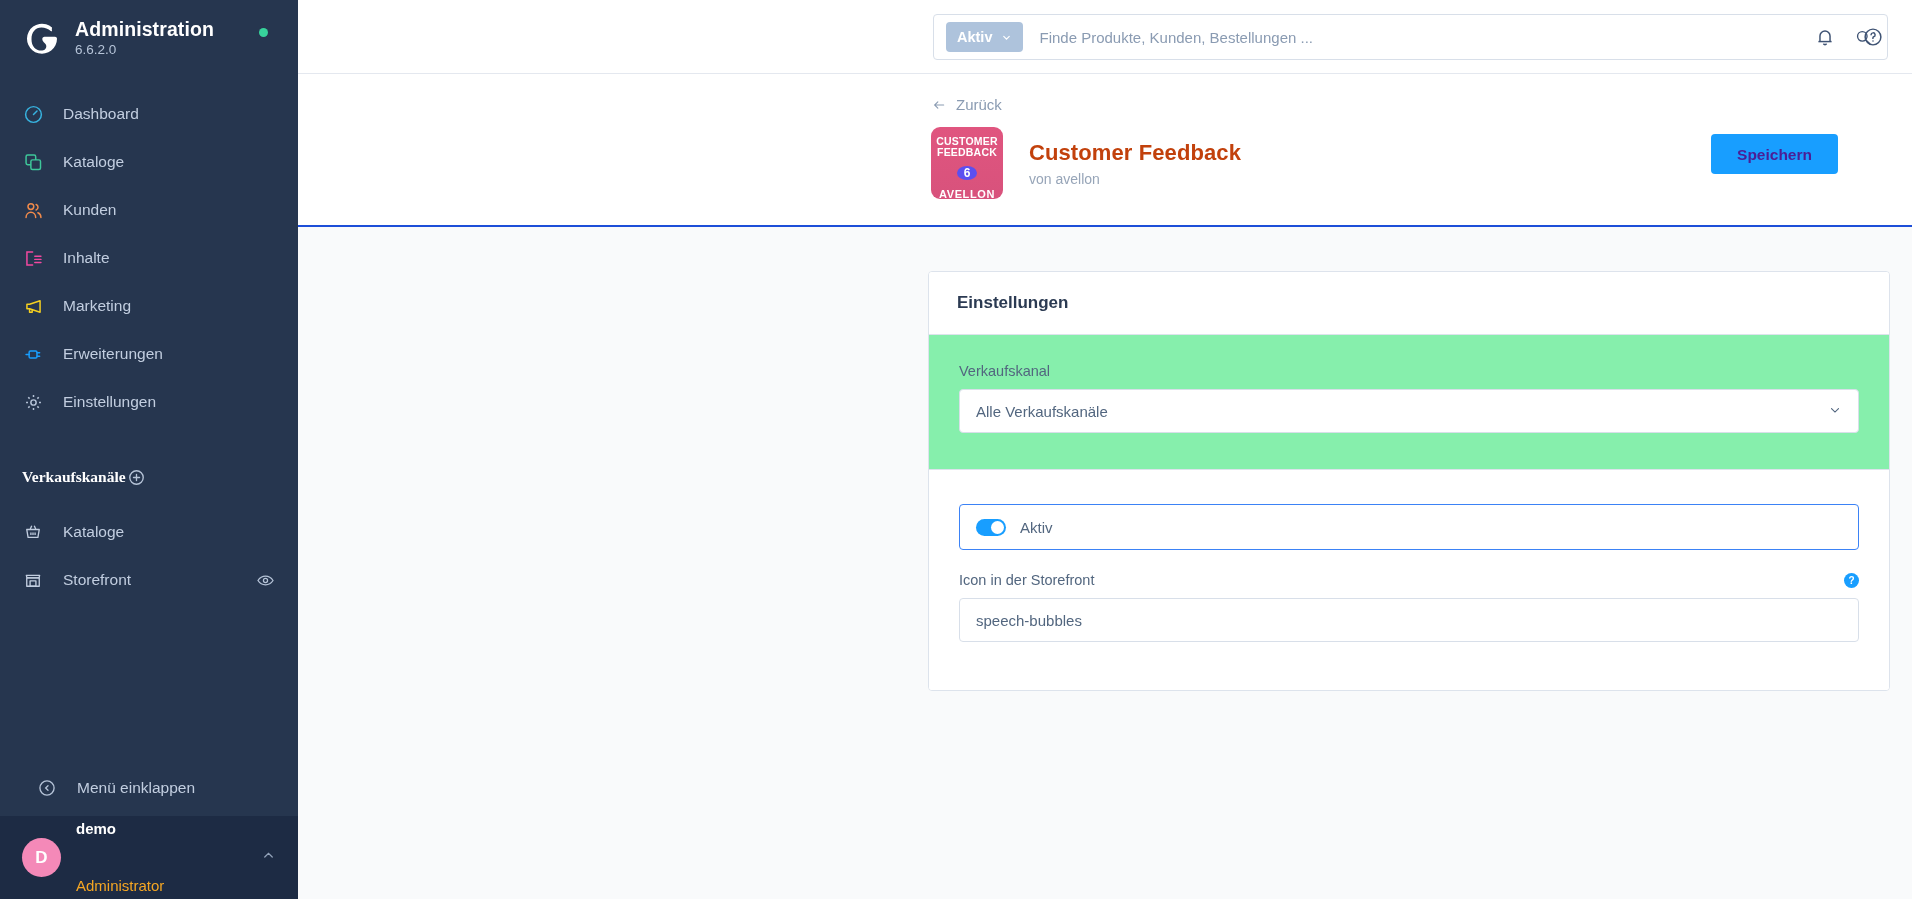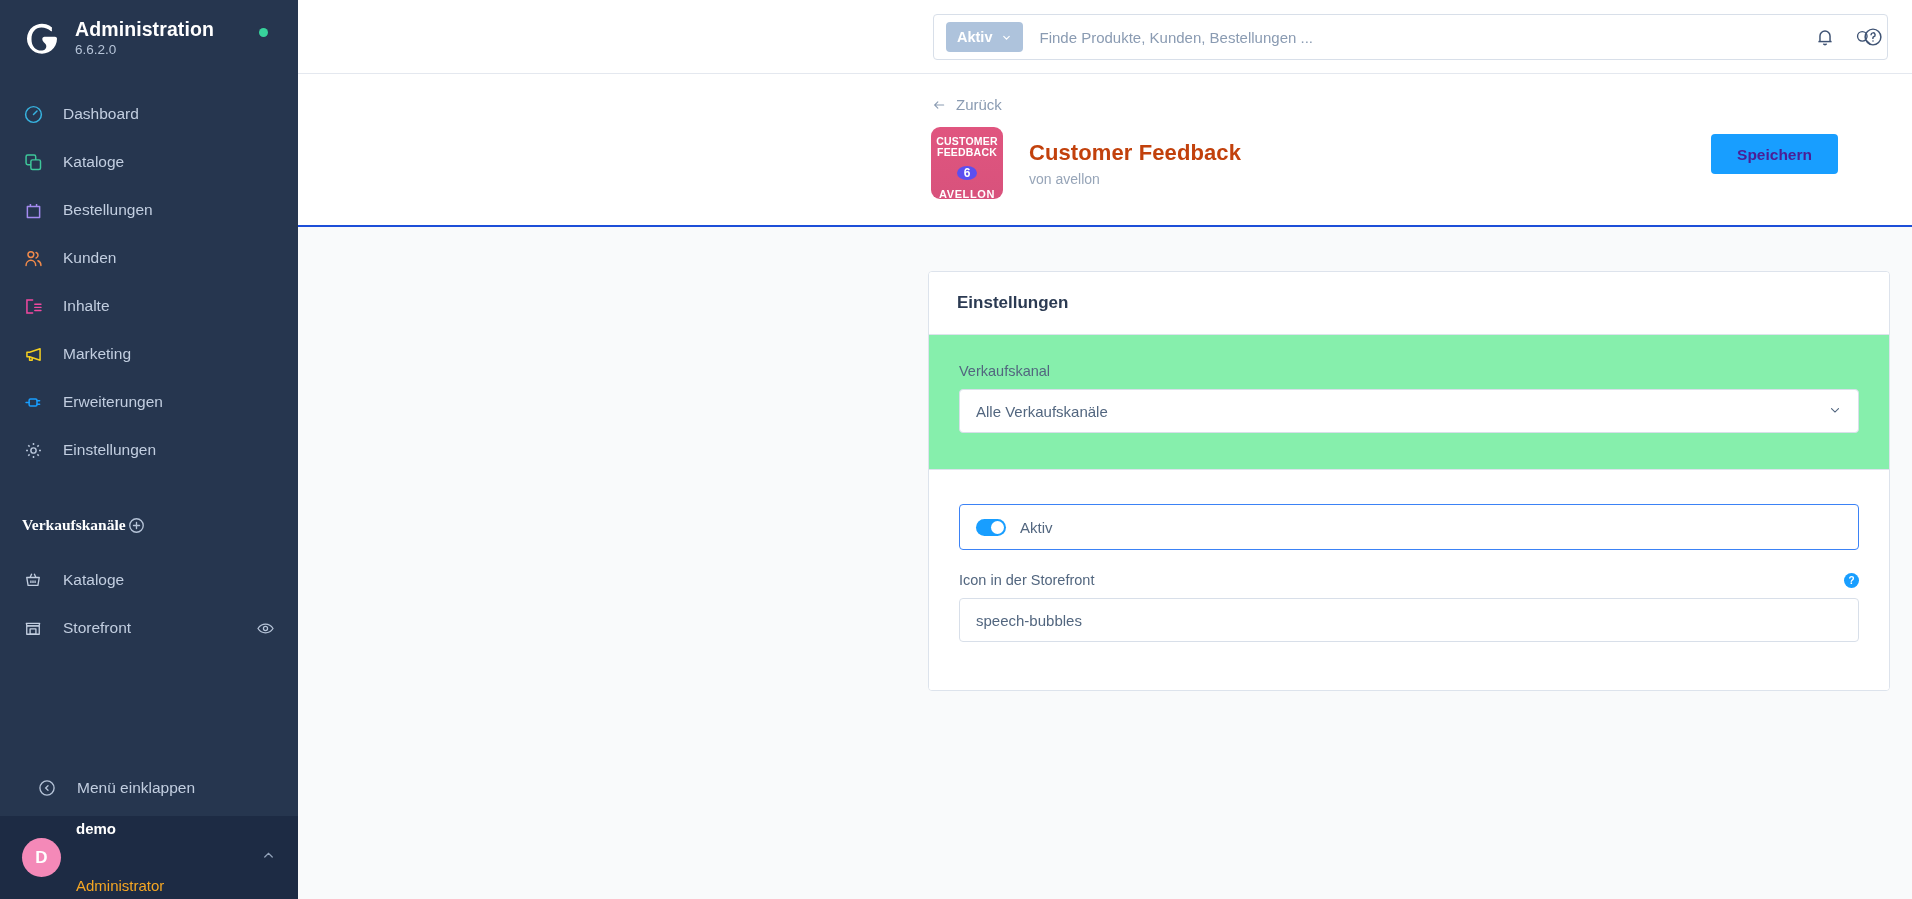--- a/index.html
+++ b/index.html
@@ -228,29 +228,20 @@
       <div class="sb-item">
         <span class="sb-ico">
           <svg width="21" height="21" viewBox="0 0 24 24" fill="none" stroke="#3ec79a" stroke-width="1.7">
             <rect x="3.5" y="3.5" width="11" height="11" rx="1.8"></rect>
               <rect x="9" y="9" width="11" height="11" rx="1.8" fill="#26364f"></rect>
           </svg>
         </span>
         <span class="sb-label">Kataloge</span>
       </div>
 
-      <div class="sb-item">
-        <span class="sb-ico">
-          <svg width="21" height="21" viewBox="0 0 24 24" fill="none" stroke="#a48bf0" stroke-width="1.7" stroke-linejoin="round">
-            <path d="M5 7.5h14v12.5H5z"></path>
-              <path d="M8.5 7.5V4.5M15.5 7.5V4.5"></path>
-          </svg>
-        </span>
-        <span class="sb-label">Bestellungen</span>
-      </div>
 
       <div class="sb-item">
         <span class="sb-ico">
           <svg width="21" height="21" viewBox="0 0 24 24" fill="none" stroke="#f08a4b" stroke-width="1.7" stroke-linecap="round">
             <circle cx="9" cy="7.5" r="3.3"></circle>
               <path d="M3.5 20c0-3.6 2.5-6 5.5-6s5.5 2.4 5.5 6"></path>
             <path d="M15 5.2a3.3 3.3 0 0 1 0 6.2M17 14.6c2 .8 3.5 2.9 3.5 5.4"></path>
           </svg>
         </span>
         <span class="sb-label">Kunden</span>

